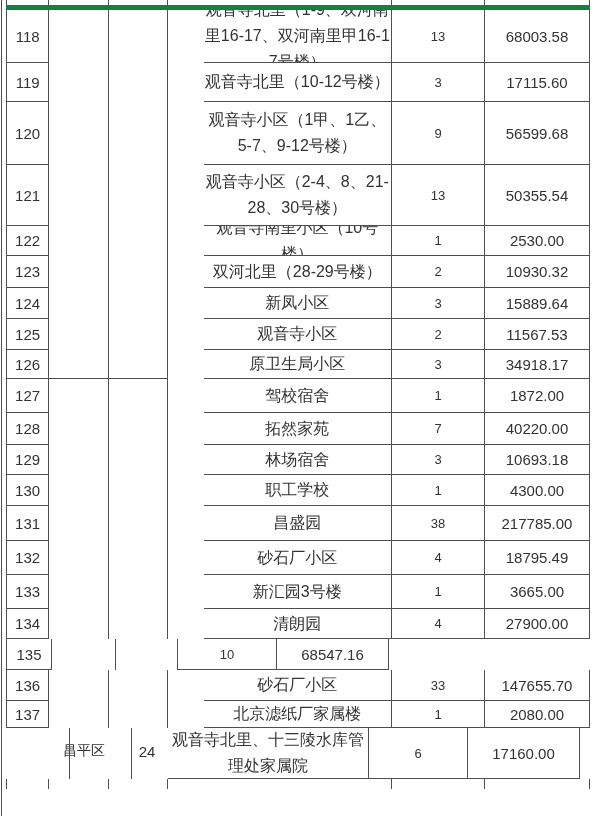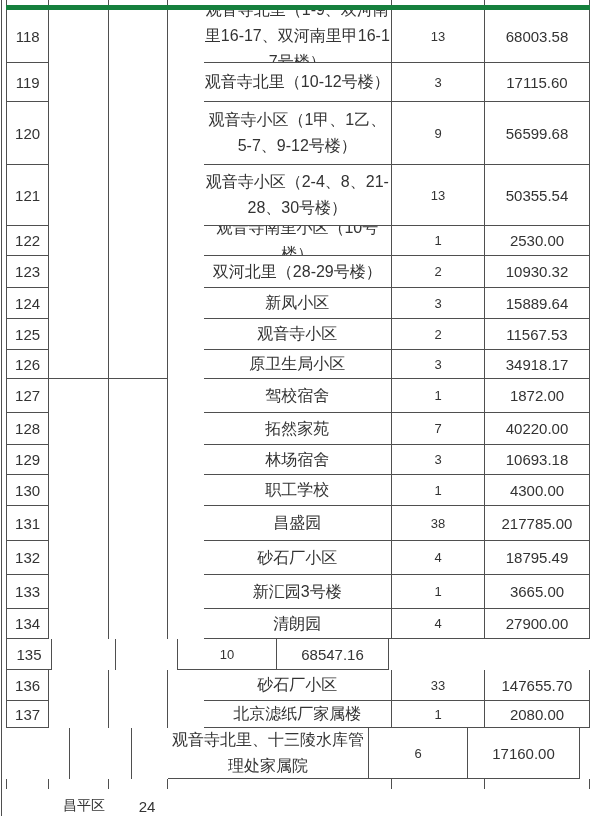--- a/index.html
+++ b/index.html
@@ -38,21 +38,21 @@
   .dcount{width:62px;border-bottom:none;}
   .name{width:201px;font-size:16px;line-height:26px;word-break:break-all;padding:0 1px;margin-left:36px;}
   .cnt{width:99px;font-size:13px;}
   .amt{width:112px;font-size:15px;text-align:center;}
   
   .row.sep .dist,.row.sep .dcount{border-bottom:1px solid #4f4f4f;}
   
   .row.partial .c{border-bottom:none;}
   
   .d-label{
-    position:absolute;top:795px;height:22px;
+    position:absolute;top:740px;height:22px;
     display:flex;align-items:center;justify-content:center;
     font-size:14px;color:#333333;background:transparent;
   }
   .d-name{left:47px;width:62px;}
   .d-count{left:111px;width:60px;font-size:15px;}
 </style>
 </head>
 <body>
 
 <div id="screen">

